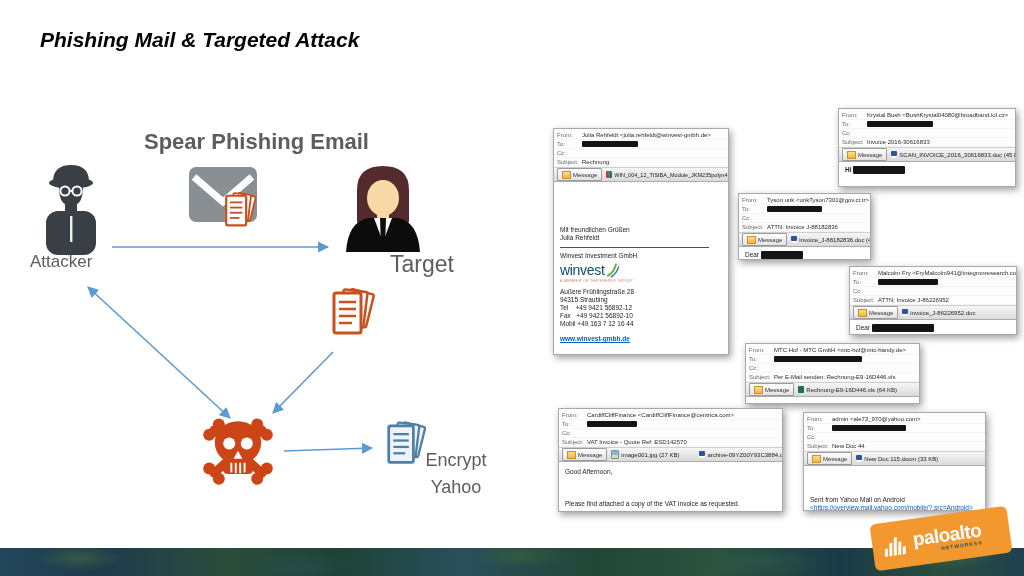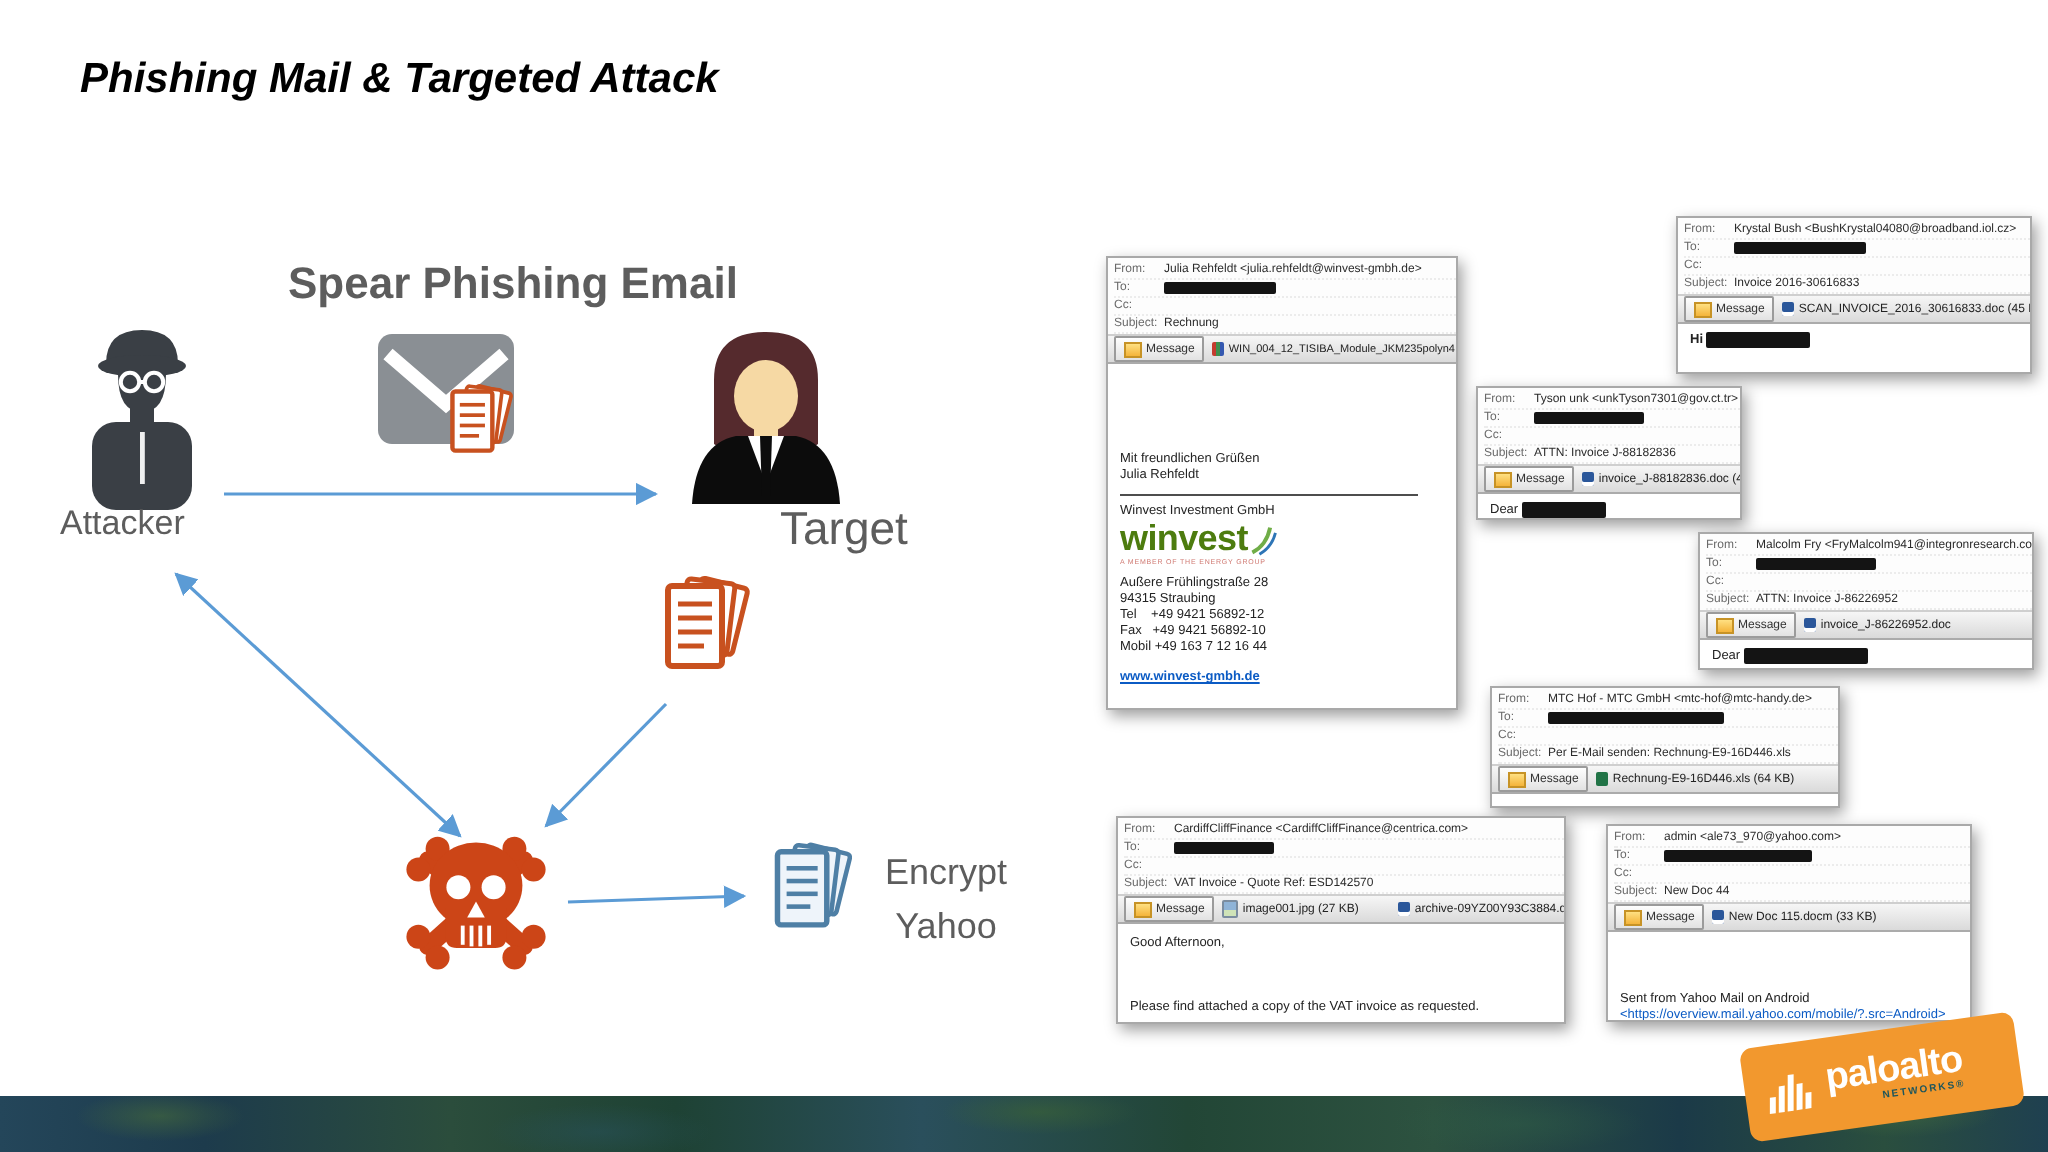--- a/index.html
+++ b/index.html
@@ -8,21 +8,21 @@
   
   .title{position:absolute;left:40px;top:28px;font-size:21px;font-weight:bold;font-style:italic;color:#000;}
   
   .dlabel{position:absolute;color:#5d5d5d;}
   .spear{left:144px;top:129px;font-size:22px;font-weight:bold;}
   .lab-attacker{left:30px;top:252px;font-size:17px;}
   .lab-target{left:345px;top:251px;font-size:23px;margin-left:45px;}
   .lab-backdoor{left:16px;top:366px;font-size:21px;}
   .lab-ransom{left:190px;top:480px;font-size:20px;}
   .exploit-block{left:350px;top:299px;width:144px;text-align:center;font-size:20px;line-height:31px;}
-  .encrypt-block{left:418px;top:423px;width:76px;text-align:center;font-size:18px;line-height:27px;margin-left:17px;}
+  .encrypt-block{left:418px;top:447px;width:76px;text-align:center;font-size:18px;line-height:27px;}
   
   .icon-abs{position:absolute;}
   
   .email{position:absolute;background:#fff;border:1px solid #a9a9a9;
          box-shadow:2px 3px 7px rgba(0,0,0,.38);overflow:hidden;}
   .ehead{padding:2px 0 0 3px;background:#fdfdfd;}
   .hrow{display:flex;align-items:center;height:8px;font-size:6px;white-space:nowrap;overflow:hidden;
         border-bottom:1px dotted #ececec;}
   .hlabel{width:25px;flex:0 0 25px;color:#6a6a6a;}
   .hval{color:#2b2b2b;}
@@ -35,21 +35,21 @@
   .msgicon{width:7px;height:6px;background:linear-gradient(#ffe082,#f4b43a);border:1px solid #c79326;display:inline-block;}
   .att{display:inline-flex;align-items:center;gap:2px;color:#222;}
   .atticon{width:6px;height:7px;display:inline-block;border-radius:1px;}
   .atticon.doc{background:#2b579a;box-shadow:inset 0 -2px 0 #fff;}
   .atticon.xls{background:#217346;box-shadow:inset 0 -2px 0 #d8ead f;}
   .atticon.zip{background:linear-gradient(90deg,#c43b2e 33%,#3d8f4e 33% 66%,#3458b0 66%);}
   .atticon.jpg{background:linear-gradient(#8fb4d8 55%,#cfe3b8 55%);border:1px solid #7b8da0;}
   .ebody{font-size:6.5px;color:#232323;padding:4px 6px;line-height:8px;}
   .elink{color:#0b5bc4;text-decoration:underline;font-weight:bold;}
   .sigline{border-top:1px solid #4d4d4d;width:92%;margin:5px 0 4px 0;}
-  .wvtext{color:#4d7c0f;font-weight:bold;font-size:18px;letter-spacing:-.3px;}
+  .wvtext{color:#0c4a6e;font-weight:normal;font-size:14px;letter-spacing:-.3px;}
   .wvtag{font-size:3.5px;color:#d07a73;letter-spacing:.4px;margin-top:-1px;}
   .addr div{white-space:pre;}
   
   .palogo{position:absolute;left:872px;top:515px;width:138px;height:47px;background:#f2982e;border-radius:6px;
           transform:rotate(-8deg);display:flex;align-items:center;padding-left:10px;box-sizing:border-box;}
   .patext{display:flex;flex-direction:column;margin-left:5px;}
   .pabrand{color:#fff;font-weight:bold;font-size:19px;letter-spacing:-.5px;line-height:19px;}
   .pasub{color:#1d565c;font-size:5px;font-weight:bold;letter-spacing:1px;text-align:right;margin-top:0;}
   
   .strip{position:absolute;left:0;top:548px;width:1024px;height:28px;

